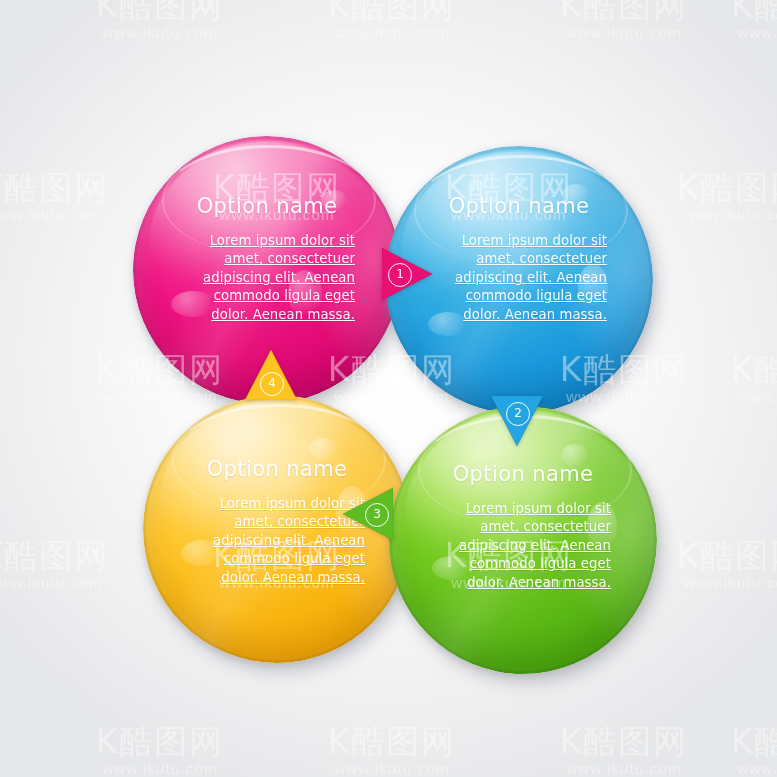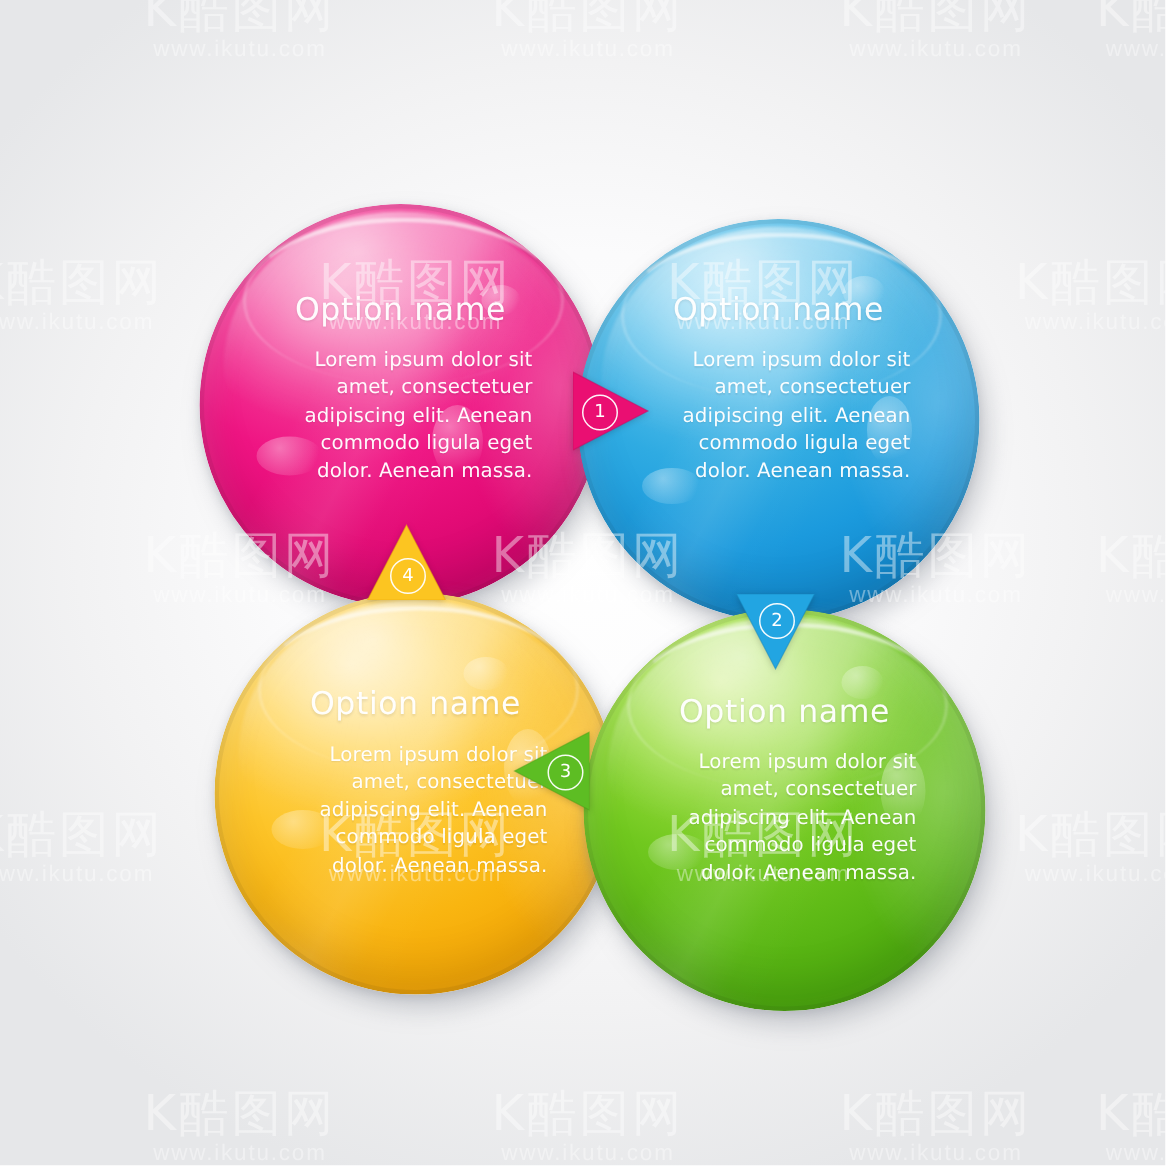--- a/index.html
+++ b/index.html
@@ -168,20 +168,21 @@
   }
   .opt-body {
     font-family: "DejaVu Sans", sans-serif;
     font-size: 13.2px;
     font-weight: 400;
     line-height: 18.4px;
     letter-spacing: 0.1px;
     color: rgba(255,255,255,0.97);
     text-shadow: 0 1px 1px rgba(0,0,0,0.08);
     width: 176px;
+    text-decoration: underline;
   }
 
   
   .marker {
     position: absolute;
     z-index: 30;
     width: 56px;
     height: 52px;
   }
   .marker .tri {

